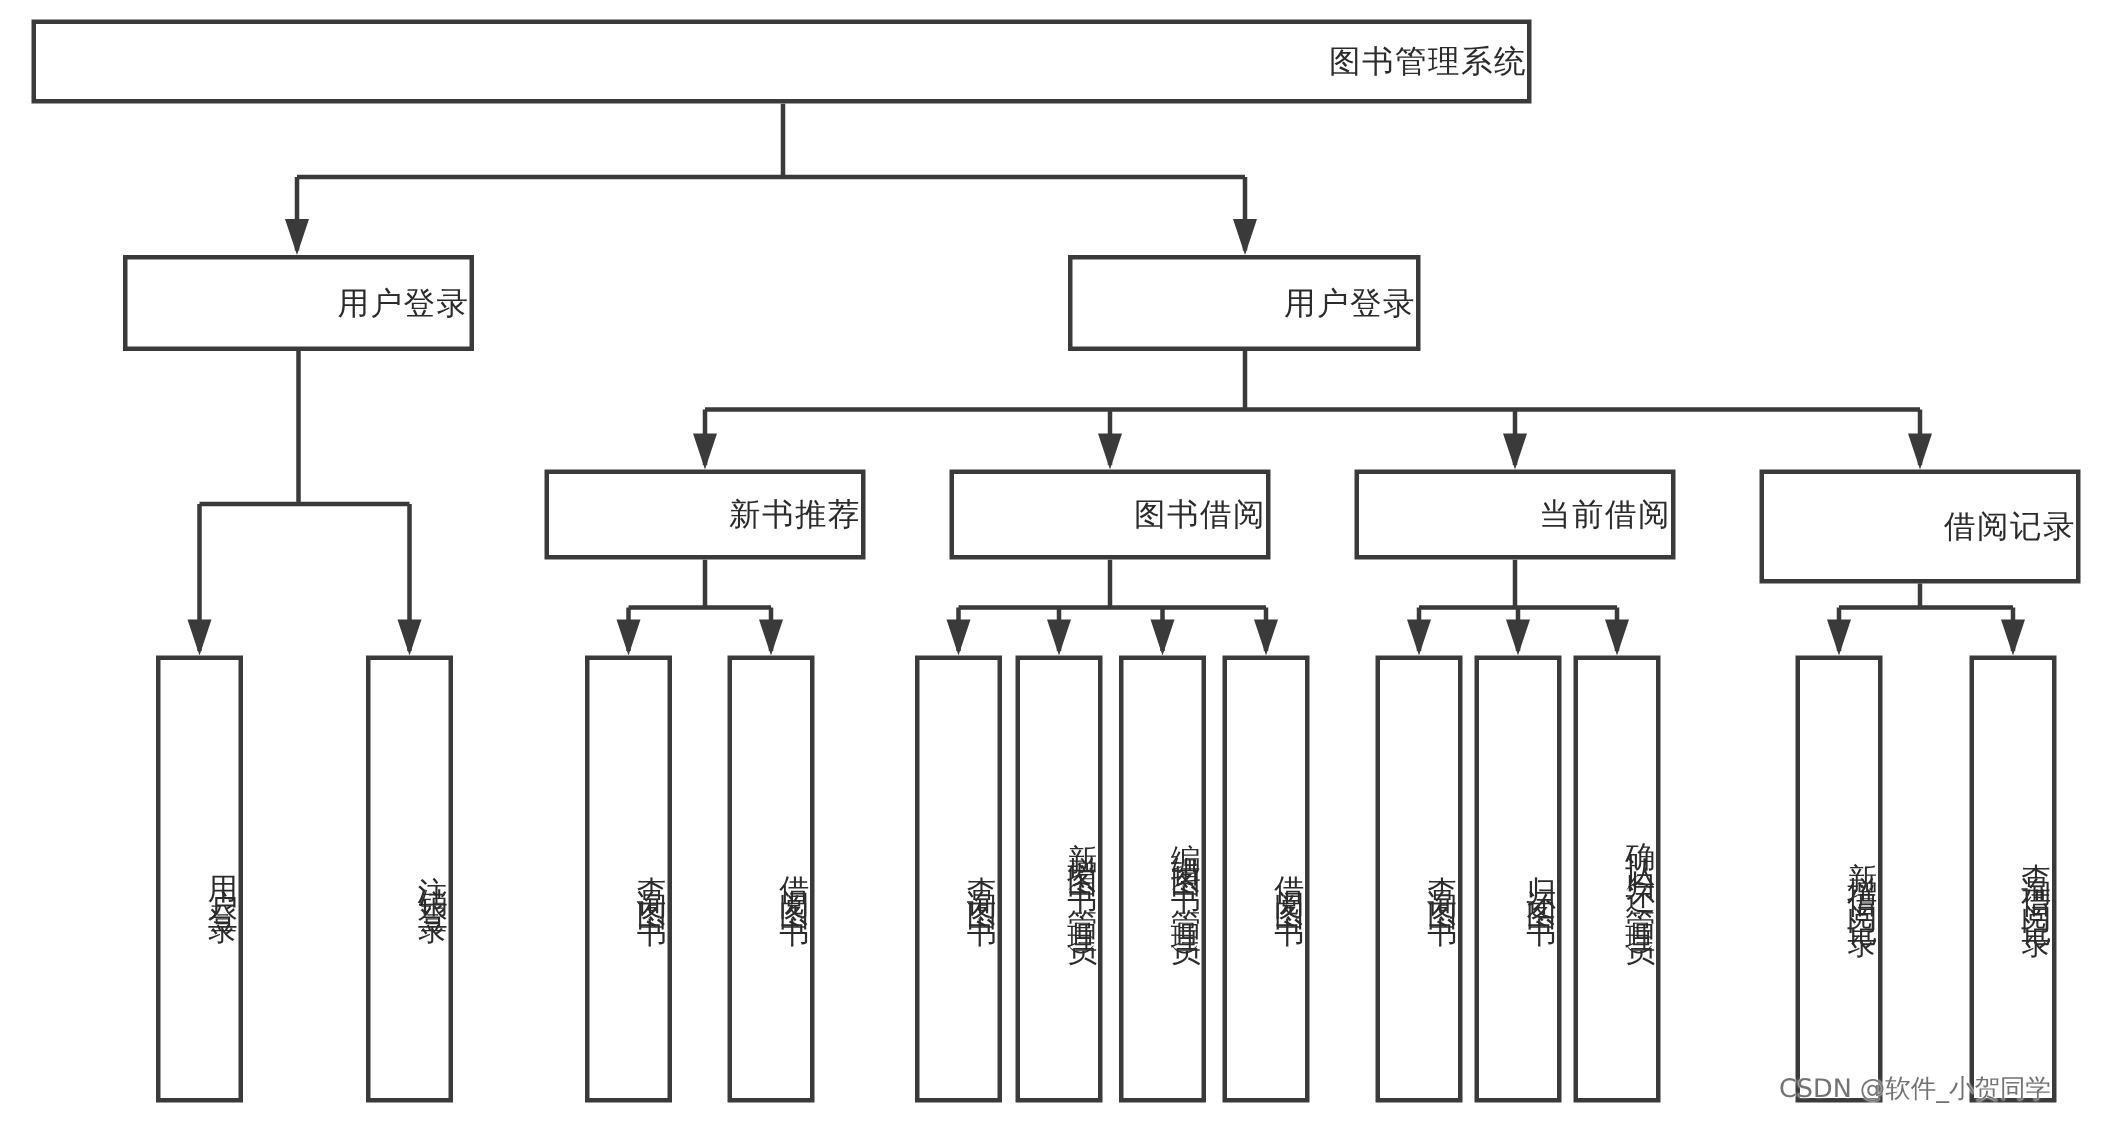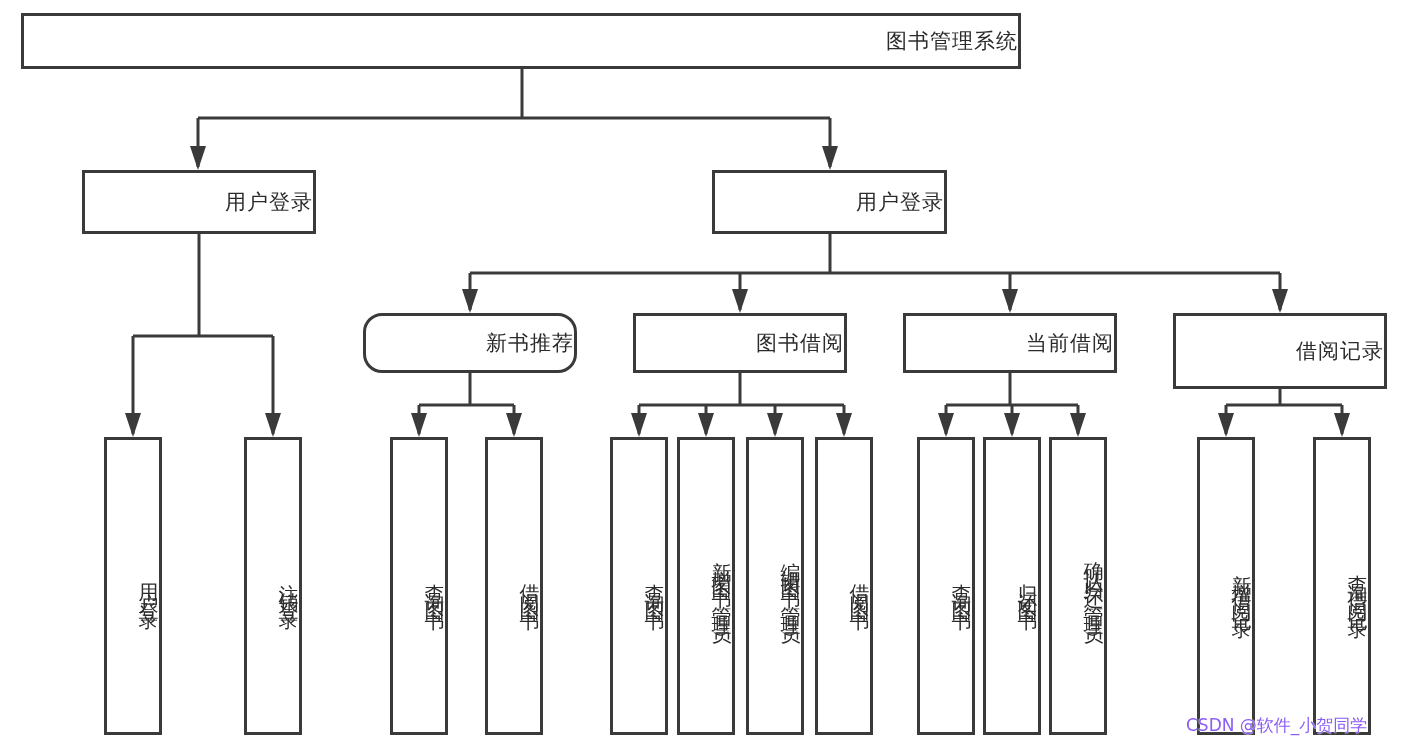--- a/index.html
+++ b/index.html
@@ -42,21 +42,21 @@
     letter-spacing: 9px;
     line-height: 1;
     white-space: nowrap;
   }
   .watermark {
     position: absolute;
     left: 1186px;
     top: 714px;
     width: 210px;
     font-size: 17px;
-    color: #8b5cf6;
+    color: #737373;
     text-shadow: 0 0 2px #ffffff, 0 0 1px #ffffff;
     z-index: 3;
     white-space: nowrap;
   }
 </style>
 </head>
 <body>
 
 <div id="canvas">
 
@@ -101,21 +101,21 @@
     <span class="hlabel">图书管理系统</span>
   </div>
 
   <div class="node" style="left:82px; top:170px; width:234px; height:64px;">
     <span class="hlabel">用户登录</span>
   </div>
   <div class="node" style="left:712px; top:170px; width:235px; height:64px;">
     <span class="hlabel">用户登录</span>
   </div>
 
-  <div class="node" style="left:363px; top:313px; width:214px; height:60px;border-radius:19px;">
+  <div class="node" style="left:363px; top:313px; width:214px; height:60px;">
     <span class="hlabel">新书推荐</span>
   </div>
   <div class="node" style="left:633px; top:313px; width:214px; height:60px;padding-left:20px;">
     <span class="hlabel">图书借阅</span>
   </div>
   <div class="node" style="left:903px; top:313px; width:214px; height:60px;">
     <span class="hlabel">当前借阅</span>
   </div>
   <div class="node" style="left:1173px; top:313px; width:214px; height:76px;">
     <span class="hlabel">借阅记录</span>

